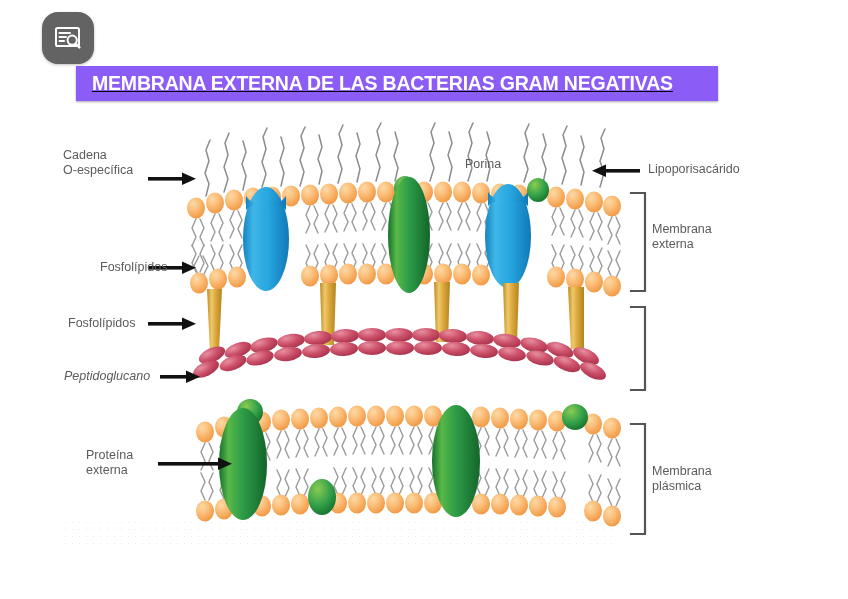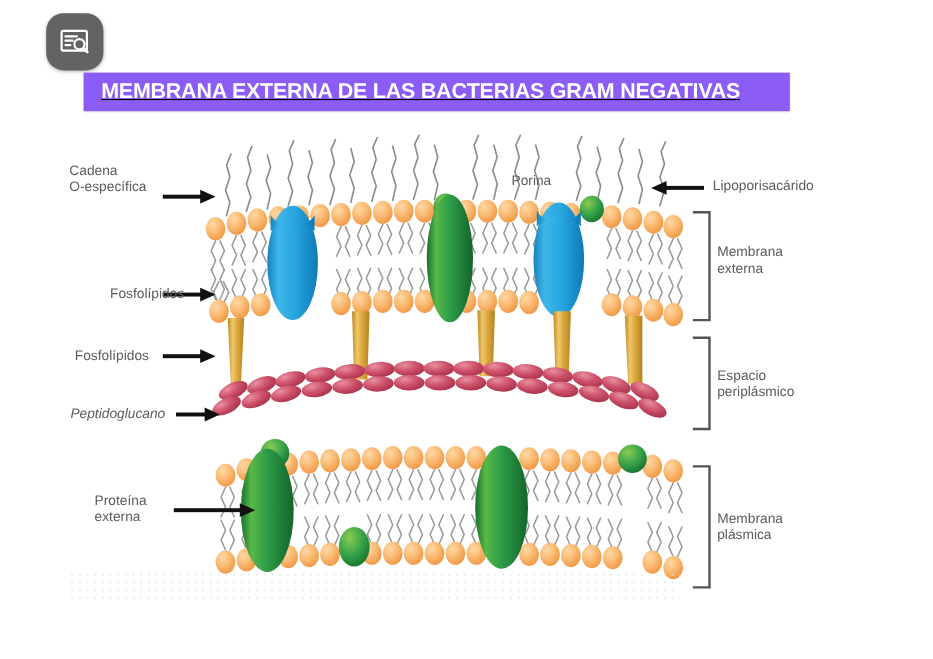--- a/index.html
+++ b/index.html
@@ -516,18 +516,16 @@
   <div class="lbl" style="left:68px;  top:316px;">Fosfolípidos</div>
   <div class="lbl" style="left:64px;  top:369px;font-style:italic;">Peptidoglucano</div>
   <div class="lbl" style="left:86px;  top:448px;">Proteína
 externa</div>
 
   <div class="lbl" style="left:465px; top:157px;">Porina</div>
 
   <div class="lbl right" style="left:648px; top:162px;text-align:right;">Lipoporisacárido</div>
   <div class="lbl right" style="left:652px; top:222px;">Membrana
 externa</div>
-  <div class="lbl right" style="left:652px; top:334px;">Espacio
-periplásmico</div>
   <div class="lbl right" style="left:652px; top:464px;">Membrana
 plásmica</div>
 
 </div>
 
 </body></html>

